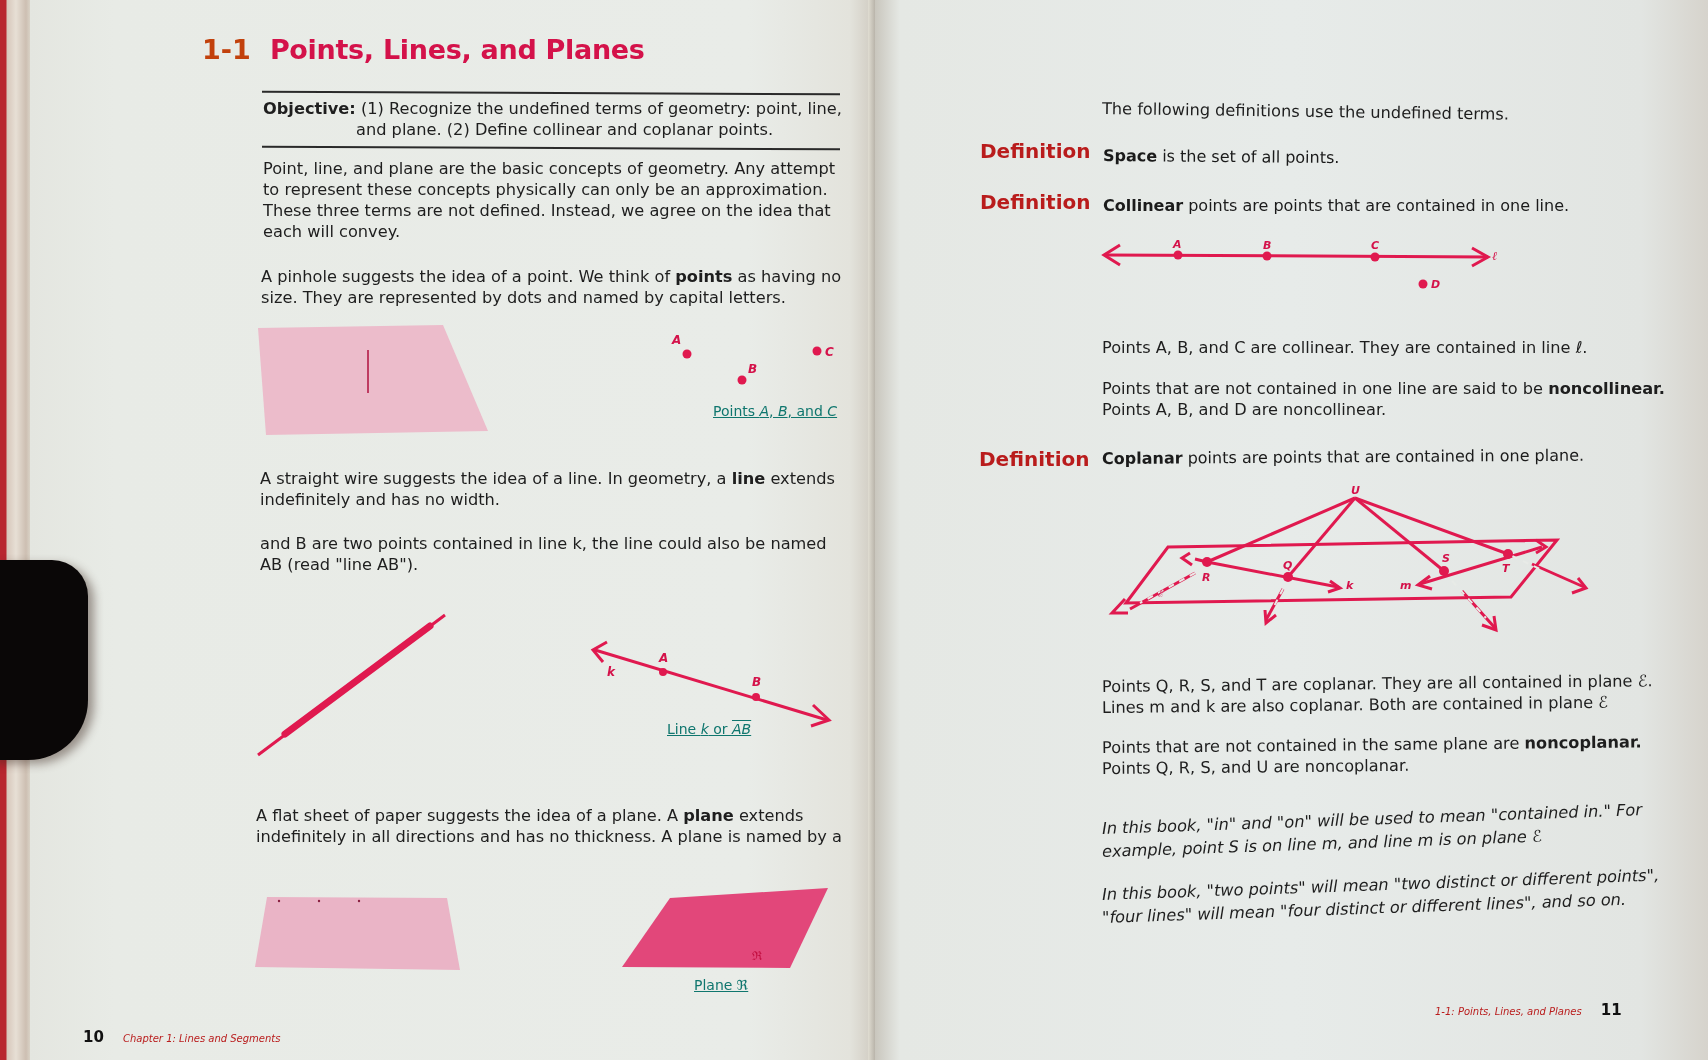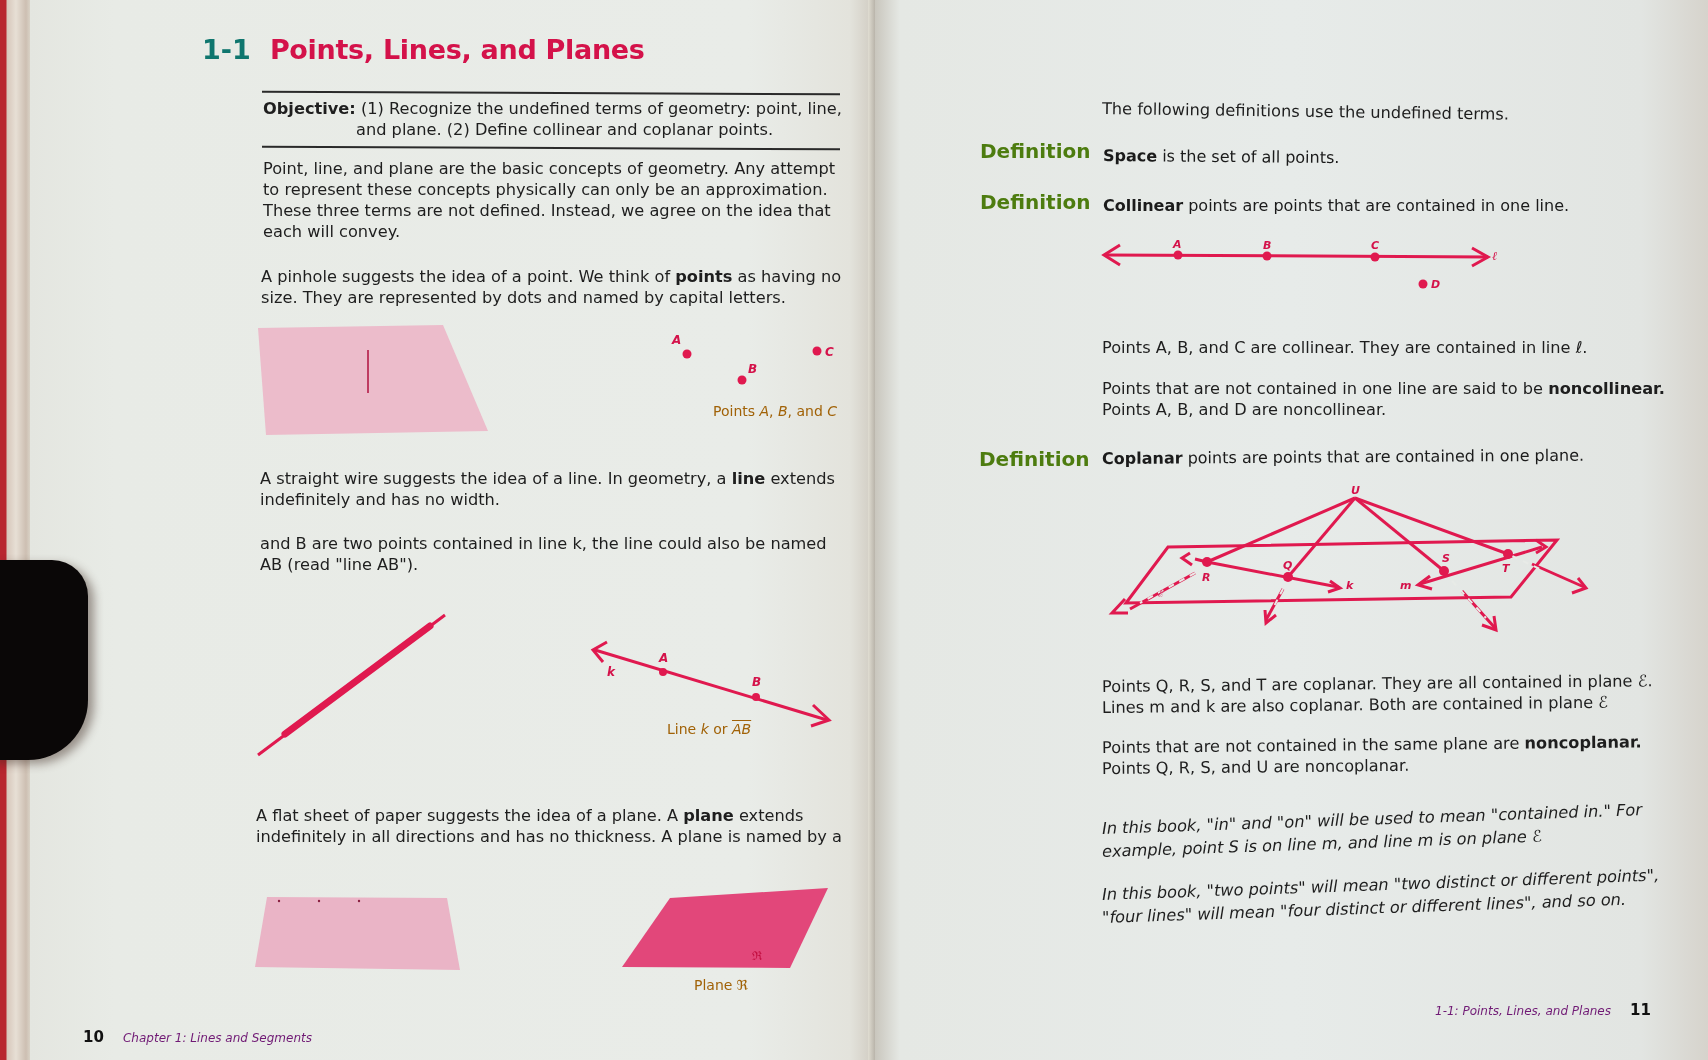--- a/index.html
+++ b/index.html
@@ -3,32 +3,32 @@
 <meta charset="utf-8">
 <style>
   html,body{margin:0;padding:0;}
   body{width:1708px;height:1060px;position:relative;overflow:hidden;background:#dfe3df;font-family:"DejaVu Sans",sans-serif;color:#1b1b1b;}
   .abs{position:absolute;}
   .page-left{position:absolute;left:30px;top:0;width:845px;height:1060px;background:linear-gradient(90deg,#e4e6e0 0%,#e8ebe6 10%,#e9ece8 85%,#e3e3dc 97%,#cfcac0 100%);}
   .page-right{position:absolute;left:875px;top:0;width:833px;height:1060px;background:linear-gradient(90deg,#c9c6bd 0%,#e5e8e4 3%,#e7ebe9 50%,#e2e5e2 92%,#d6d3cc 100%);}
   .book-edge{position:absolute;left:0;top:0;width:30px;height:1060px;background:linear-gradient(90deg,#b8262f 0,#b8262f 6px,#d7c7bb 7px,#e7dfd5 16px,#cdbfb2 26px,#d9d2c6 30px);}
   .spine{position:absolute;left:868px;top:0;width:14px;height:1060px;background:linear-gradient(90deg,#e0ddd2,#b9b4aa 50%,#d7d4cc);}
   .thumb{position:absolute;left:-10px;top:560px;width:98px;height:200px;background:#0a0707;border-radius:10px 36px 60px 0;box-shadow:6px 4px 10px rgba(60,40,30,.45);}
-  .chap-num{font-weight:bold;font-size:27px;color:#0f766e;}
+  .chap-num{font-weight:bold;font-size:27px;color:#c2410c;}
   .chap-title{font-weight:bold;font-size:27px;color:#d4124a;letter-spacing:-0.3px;}
   .rule{position:absolute;height:1.5px;background:#2a2a2a;}
   .body{font-size:16.2px;line-height:21px;color:#1e1e1e;}
   .body b{font-weight:bold;}
-  .cap{font-size:14px;color:#a16207;}
-  .def-label{font-weight:bold;font-size:20px;color:#4d7c0f;}
+  .cap{font-size:14px;color:#0f766e;text-decoration:underline;}
+  .def-label{font-weight:bold;font-size:20px;color:#b91c1c;}
   .def-text{font-size:16px;color:#1b1b1b;}
   .def-text b{font-weight:bold;}
   .italic{font-style:italic;}
   .foot-num{font-weight:bold;font-size:15px;color:#111;}
-  .foot-txt{font-style:italic;font-size:12px;color:#701a75;}
+  .foot-txt{font-style:italic;font-size:10px;color:#b91c1c;}
   svg{position:absolute;overflow:visible;}
 </style>
 </head>
 <body>
 
 <div class="book-edge"></div>
 
 <div class="page-left"></div>
 <div class="spine"></div>
 <div class="page-right"></div>

